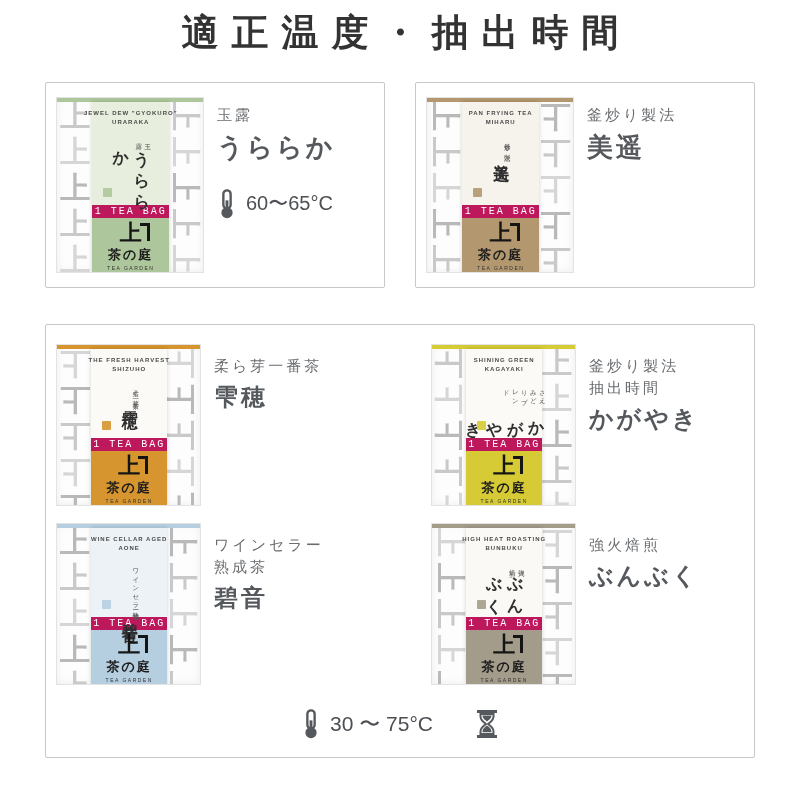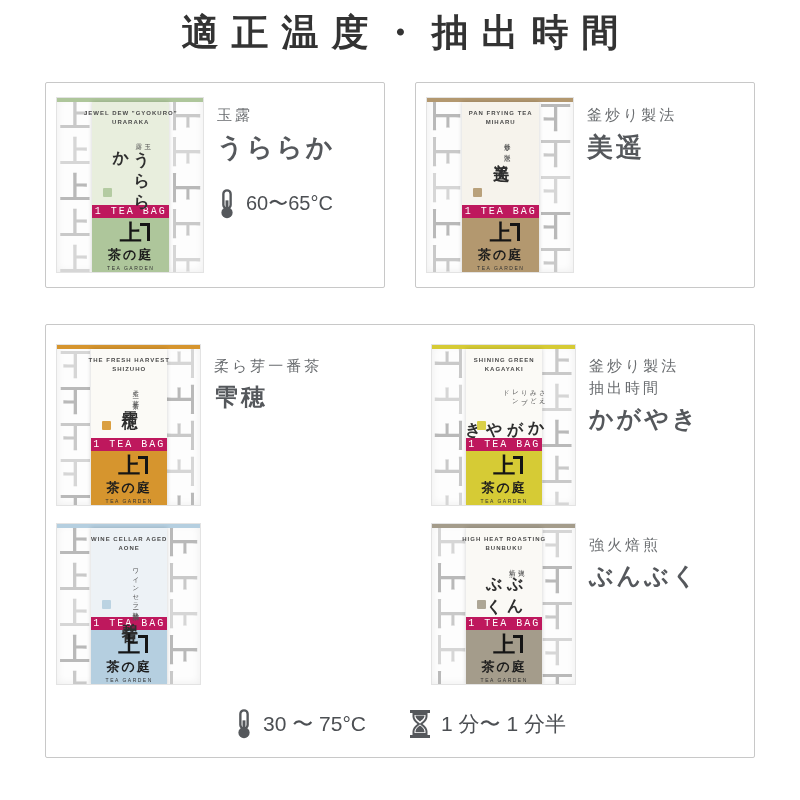--- a/index.html
+++ b/index.html
@@ -401,20 +401,27 @@
               <div class="pkg-stamp" style="background-color: rgb(181, 207, 224);"></div>
             </div>
             <div class="pkg-teabag">1 TEA BAG</div>
             <div class="pkg-accent" style="background-color: rgb(181, 207, 224);">
               <div class="pkg-logo"><span class="logo-k">上</span></div>
               <div class="pkg-brand">茶の庭</div>
               <div class="pkg-brandsub">TEA GARDEN</div>
             </div>
           </div>
         </div>
+        <div class="pinfo">
+          <div class="pinfo-cat">
+            <div>ワインセラー</div>
+              <div>熟成茶</div>
+          </div>
+          <div class="pinfo-name">碧音</div>
+        </div>
       </div>
 
       <div class="prod">
         <div class="pkg sm">
           <div class="pkg-pattern">
               <span class="r1 c2">上</span>
               <span class="r0 c1">上</span>
               <span class="r3 c0">上</span>
               <span class="r2 c2">上</span>
               <span class="r1 c1">上</span>
@@ -474,17 +481,16 @@
         <span class="spec-text">30 〜 75°C</span>
       </div>
       <div class="spec">
         <svg width="24" height="30" viewBox="0 0 24 30">
           <line x1="2" y1="2.5" x2="22" y2="2.5" stroke="#55585c" stroke-width="3"></line>
           <line x1="2" y1="27.5" x2="22" y2="27.5" stroke="#55585c" stroke-width="3"></line>
           <path d="M5.5,5 h13 v2.5 c0,4 -3.5,5.8 -5.4,7.5 c1.9,1.7 5.4,3.5 5.4,7.5 V25 h-13 v-2.5 c0,-4 3.5,-5.8 5.4,-7.5 c-1.9,-1.7 -5.4,-3.5 -5.4,-7.5 z" fill="none" stroke="#55585c" stroke-width="2"></path>
           <path d="M7.5,6.5 h9 c0,3 -2.7,4.6 -4.5,5.9 c-1.8,-1.3 -4.5,-2.9 -4.5,-5.9 z" fill="#55585c"></path>
           <path d="M12,16.5 c1.8,1.4 4.5,3 4.5,6.8 h-9 c0,-3.8 2.7,-5.4 4.5,-6.8 z" fill="#55585c"></path>
         </svg>
-        <span class="spec-text">1 分〜 1 分半</span>
       </div>
     </div>
   </div>
 </div>
 
 </body></html>

